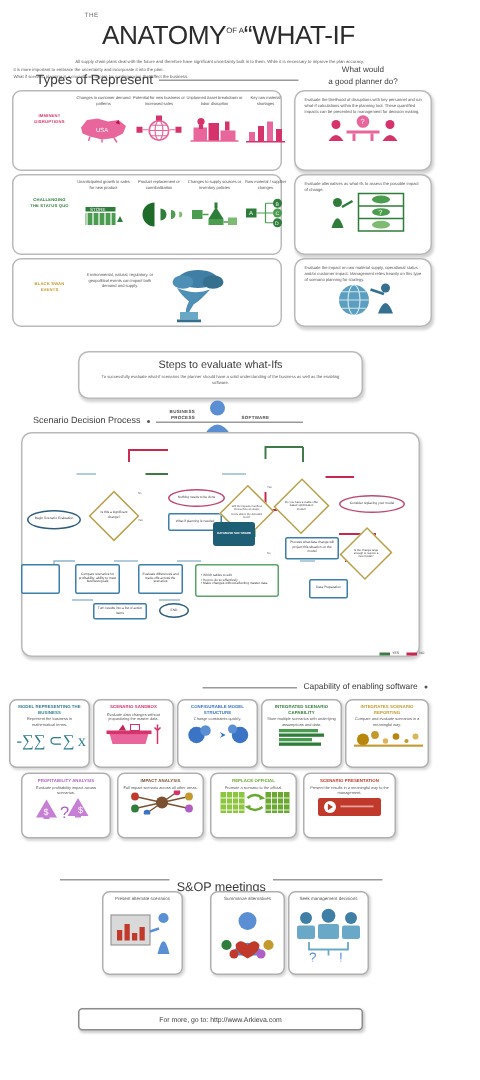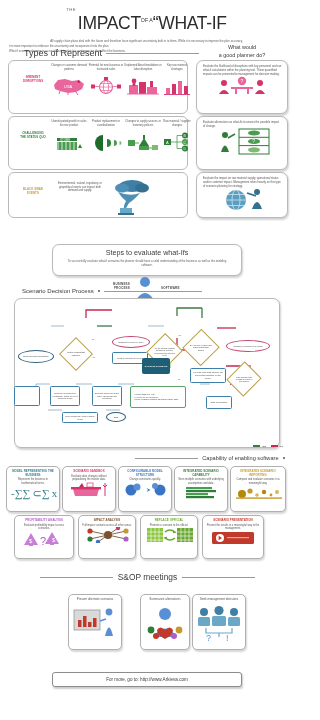--- a/index.html
+++ b/index.html
@@ -60,21 +60,21 @@
   .scen .cap{ font-size:2.7px; line-height:1.35; color:#555; min-height:11px; display:block;}
   .art{ margin:1px auto 0; display:block; }
 
   .pcard{ position:absolute; left:196px; width:92px; }
   .pcard .txt{ font-size:2.75px; line-height:1.45; color:#555; padding:4px 5px 0 6px; display:block;}
   .pcard .pic{ display:block; margin:0 auto; }
 
   .brk{ position:absolute; border:1px solid #b9b9b9; border-left:none; border-radius:0 6px 6px 0; }
 
   
-  #steps{ position:absolute; left:0; top:238px; width:293px; height:215px; }
+  #steps{ position:absolute; left:0; top:228px; width:293px; height:215px; }
   .steps-card{ left:52px; top:6px; width:190px; height:32px; text-align:center; padding-top:3px;}
   .steps-card .h{ font-size:7.2px; color:#3b3b3b; display:block;}
   .steps-card .s{ font-size:2.8px; line-height:1.5; color:#5d5d5d; display:block; padding:2px 12px 0;}
   .bp-lbl{ position:absolute; font-size:3px; font-weight:700; color:#4c4c4c; letter-spacing:.2px;}
 
   .flow-card{ left:14px; top:60px; width:266px; height:150px; }
   .flow-hd{ position:absolute; left:22px; top:50px; display:flex; align-items:center; gap:4px; width:180px; z-index:4;}
   .flow-hd .t{ font-size:6px; color:#3b3b3b;}
 
   .node{ position:absolute; font-size:2.2px; line-height:1.25; text-align:center;
@@ -101,41 +101,41 @@
   #cap{ position:absolute; left:0; top:455px; width:293px; height:110px;}
   .cap-hd{ position:absolute; right:8px; top:0; display:flex; align-items:center; gap:4px; width:150px;}
   .cap-hd .t{ font-size:5.6px; color:#3b3b3b; white-space:nowrap;}
   .cbox{ position:absolute; border:1px solid #b0b0b0; border-radius:5px; background:#fff;
          box-shadow:1px 1.2px 1.8px rgba(0,0,0,.16); padding:3px 3px 0; text-align:center;}
   .cbox .h{ font-size:2.9px; font-weight:700; line-height:1.25; display:block; letter-spacing:.05px;}
   .cbox .d{ font-size:2.6px; line-height:1.35; color:#555; display:block; margin-top:1px;}
 
   
   #sop{ position:absolute; left:0; top:566px; width:293px; height:95px;}
-  .sop-hd{ position:absolute; left:40px; top:6px; display:flex; align-items:center; gap:5px; width:215px;}
+  .sop-hd{ position:absolute; left:40px; top:20px; display:flex; align-items:flex-start; gap:5px; width:215px;}
   .sop-hd .t{ font-size:8.4px; color:#3b3b3b; white-space:nowrap;}
   .sbox{ position:absolute; border:1px solid #b0b0b0; border-radius:5px; background:#fff;
          box-shadow:1px 1.2px 1.8px rgba(0,0,0,.16); text-align:center; padding-top:3px;}
   .sbox .h{ font-size:3px; line-height:1.3; color:#555; display:block; padding:0 3px;}
 
   
   .footer{
     position:absolute; left:52px; top:672px; width:190px; height:15px;
     border:1px solid #8c8c8c; border-radius:3px; background:#fff;
     display:flex; align-items:center; justify-content:center;
     font-size:4.6px; color:#3b3b3b; box-shadow:1px 1.2px 1.8px rgba(0,0,0,.2);
   }
 </style>
 </head>
 <body>
 
 <div class="page">
 
   <div class="header">
-    <span class="the">THE</span><span class="ttl"><span>IMPACT</span><span class="sm">OF A</span><span>“WHAT-IF</span></span>
+    <span class="the">THE</span><span class="ttl"><span>ANATOMY</span><span class="sm">OF A</span><span>“WHAT-IF</span></span>
   </div>
   <div class="intro">
     <p>All supply chain plans deal with the future and therefore have significant uncertainty built in to them. While it is necessary to improve the plan accuracy,</p>
     <p>it is more important to embrace the uncertainty and incorporate it into the plan.</p>
     <p>What if scenario planning is a crucial tool, to plan for contingencies that affect the business.</p>
   </div>
 
   <div id="types-wrap">
 
     <div class="types-hd">

